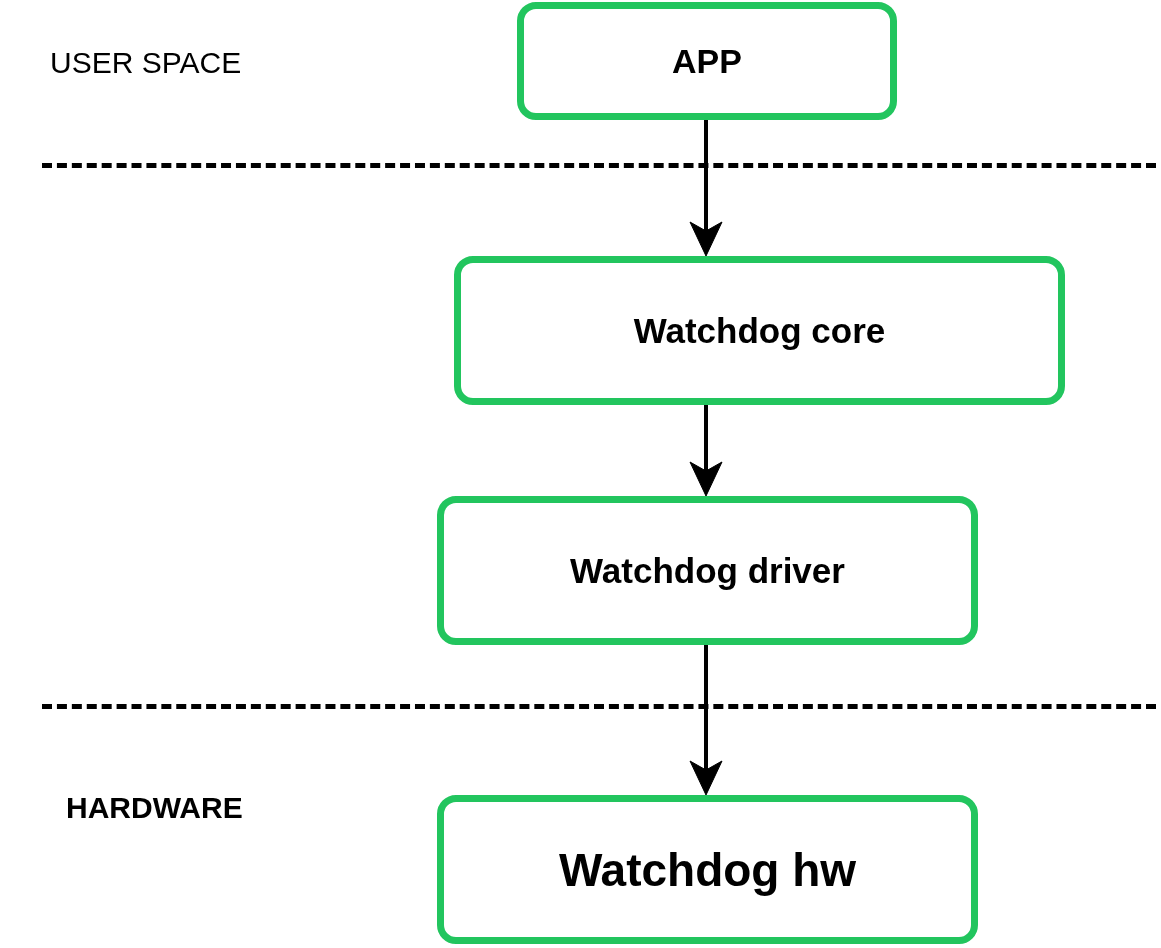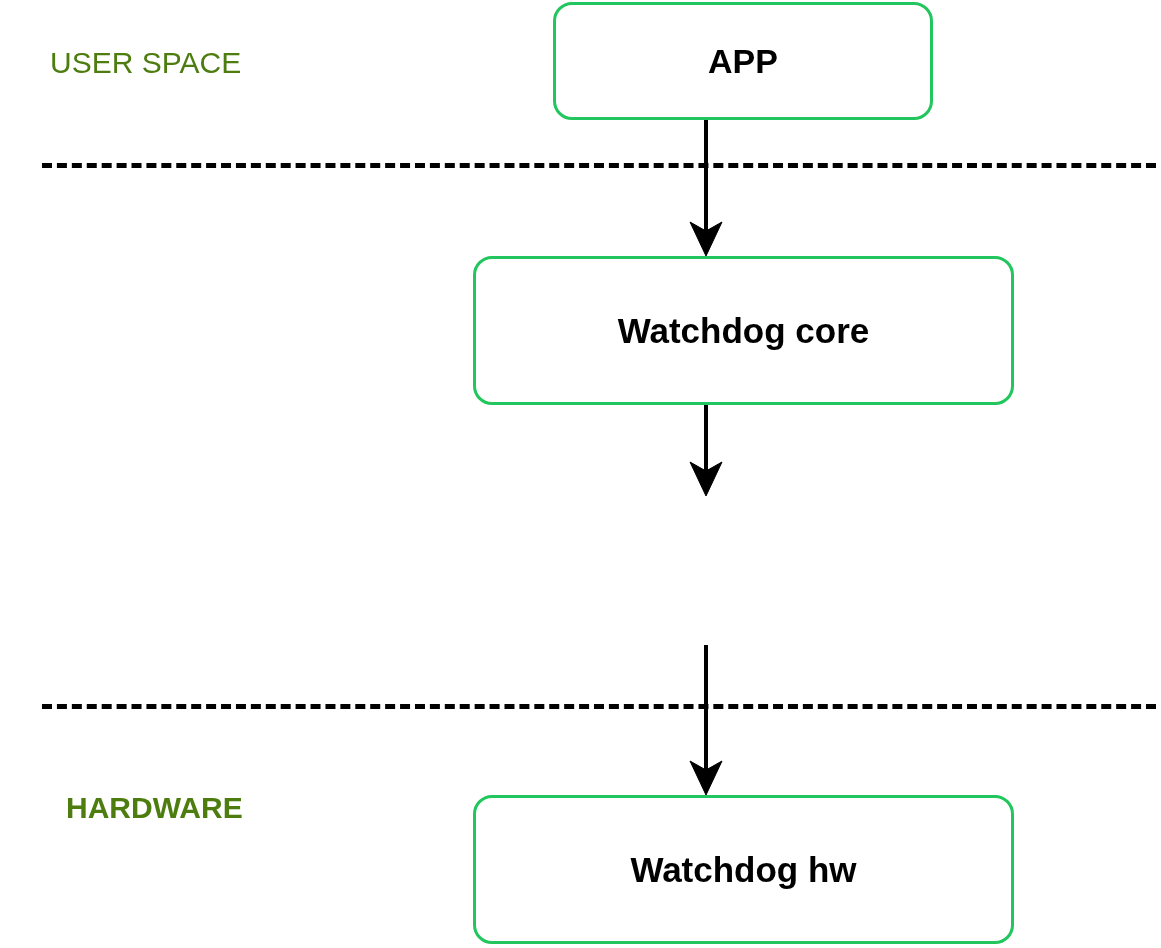--- a/index.html
+++ b/index.html
@@ -12,62 +12,61 @@
     position: relative;
     width: 1161px;
     height: 948px;
     background: #ffffff;
     overflow: hidden;
     font-family: "Liberation Sans", sans-serif;
   }
   
   .zone-label {
     position: absolute;
-    color: #4d7c0f;
+    color: #000000;
     font-family: "Liberation Sans", sans-serif;
     font-size: 30px;
     font-weight: 400;
     line-height: 1;
     white-space: nowrap;
   }
   #label-user-space   { left: 50px;  top: 48px;  }
   #label-kernel-space { left: 30px;  top: 403px; }
   #label-hardware     { left: 66px;  top: 793px; font-weight: bold; }
 
   
   .node-box {
     position: absolute;
     box-sizing: border-box;
     background: #ffffff;
-    border: 3px solid #22c55e;
+    border: 7px solid #22c55e;
     border-radius: 19px;
     display: flex;
     align-items: center;
     justify-content: center;
-    margin-left: 36px;
   }
   .node-label {
     color: #000000;
     font-family: "Liberation Sans", sans-serif;
     font-weight: 700;
     line-height: 1;
     white-space: nowrap;
     text-align: center;
   }
   #box-app        { left: 517px; top: 2px;   width: 380px; height: 118px; }
   #box-app .node-label { font-size: 34px; }
 
-  #box-core       { left: 437px; top: 256px; width: 541px; height: 149px; }
+  #box-core       { left: 454px; top: 256px; width: 611px; height: 149px; }
   #box-core .node-label { font-size: 35px; }
 
   #box-driver     { left: 437px; top: 496px; width: 541px; height: 149px; }
   #box-driver .node-label { font-size: 35px; }
 
   #box-hw         { left: 437px; top: 795px; width: 541px; height: 149px; }
-  #box-hw .node-label { font-size: 35px; }
+  #box-hw .node-label { font-size: 46px; }
 
   
   .separator {
     position: absolute;
     left: 42px;
     width: 1114px;
     height: 0;
     border-top: 5px dashed #000000;
   }
   #sep-user-kernel   { top: 163px; }
@@ -97,20 +96,23 @@
   <div class="separator" id="sep-kernel-hw"></div>
 
   <div class="node-box" id="box-app">
     <span class="node-label">APP</span>
   </div>
 
   <div class="node-box" id="box-core">
     <span class="node-label">Watchdog core</span>
   </div>
 
+  <div class="node-box" id="box-driver">
+    <span class="node-label">Watchdog driver</span>
+  </div>
 
   <div class="node-box" id="box-hw">
     <span class="node-label">Watchdog hw</span>
   </div>
 
   <svg id="arrow-layer" viewBox="0 0 1161 948" width="1161" height="948">
 
     <g>
       <line x1="706" y1="120" x2="706" y2="251" stroke="#000000" stroke-width="4"></line>
       <path d="M 706 256 L 690 222 L 706 231 L 722 222 Z" fill="#000000" stroke="#000000" stroke-width="1" stroke-linejoin="miter"></path>

